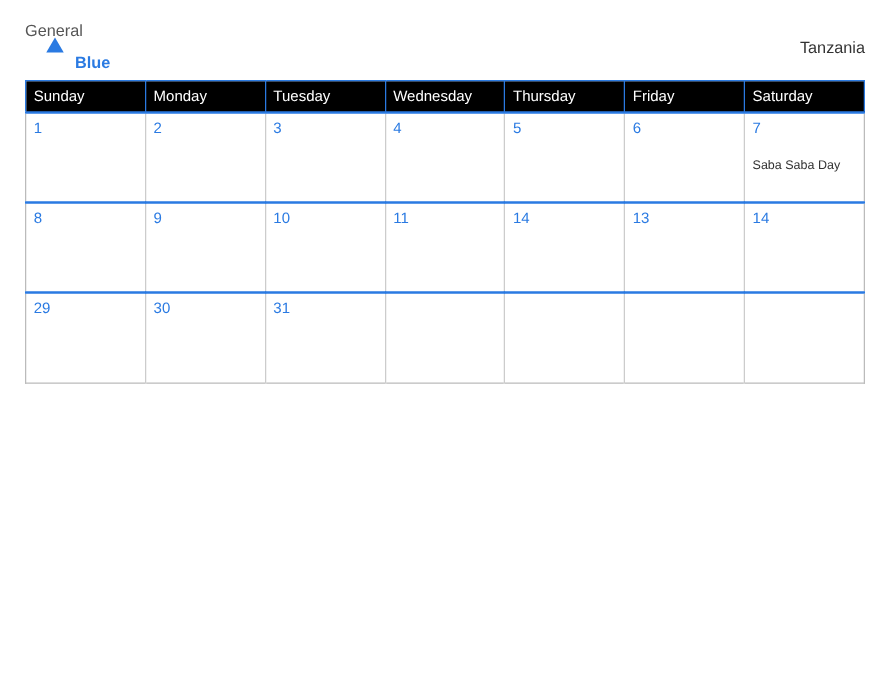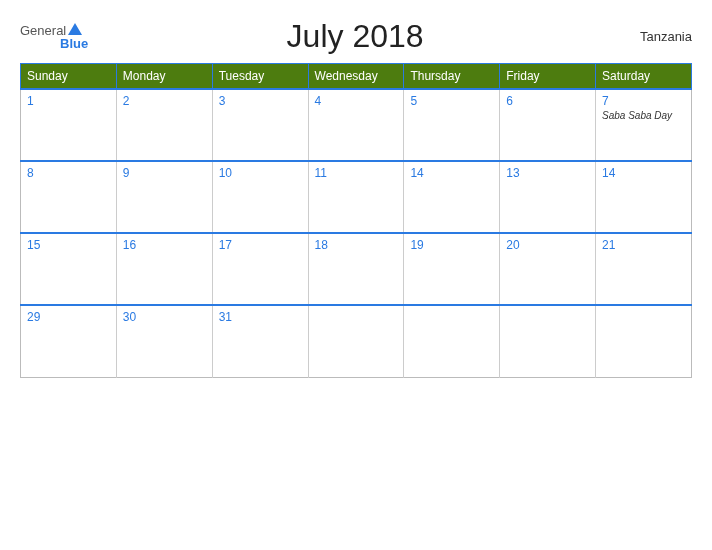--- a/index.html
+++ b/index.html
@@ -53,21 +53,21 @@
       color: #333;
       min-width: 70px;
       text-align: right;
     }
     .calendar-table {
       width: 100%;
       border-collapse: collapse;
       border: 1px solid #bbb;
     }
     .calendar-table thead tr th {
-      background: #4d7c0f;
+      background: #000000;
       color: #fff;
       font-size: 12px;
       font-weight: normal;
       padding: 5px 6px;
       border: 1px solid #2a7ae2;
       text-align: left;
     }
     .calendar-table tbody tr {
       border-top: 2px solid #2a7ae2;
     }
@@ -87,29 +87,28 @@
     }
     .day-num {
       font-size: 12px;
       color: #2a7ae2;
       display: block;
     }
     .holiday-name {
       font-size: 10px;
       color: #333;
       display: block;
-      margin-top: 2px;
-      font-style: italic;
+      margin-top: 18px;
     }
     .empty-cell {
       background: #fff;
     }
     .logo-row {
       display: flex;
-      flex-direction: row;
+      flex-direction: column;
       align-items: center;
     }
     .logo-text-general {
       font-size: 13px;
       color: #555;
     }
     .logo-text-blue {
       font-size: 13px;
       color: #2a7ae2;
       font-weight: bold;
@@ -121,21 +120,20 @@
 
 <div class="page">
   <div class="header">
     <div class="logo">
       <div class="logo-row">
         <span class="logo-text-general">General</span>
         <span class="logo-icon"></span>
       </div>
       <span class="logo-text-blue">Blue</span>
     </div>
-    <div class="title">July 2018</div>
     <div class="country">Tanzania</div>
   </div>
 
   <table class="calendar-table">
     <thead>
       <tr>
         <th>Sunday</th>
         <th>Monday</th>
         <th>Tuesday</th>
         <th>Wednesday</th>
@@ -187,43 +185,20 @@
           </td>
           <td>
             <span class="day-num">13</span>
           </td>
           <td>
             <span class="day-num">14</span>
           </td>
         </tr>
         <tr>
           <td>
-            <span class="day-num">15</span>
-          </td>
-          <td>
-            <span class="day-num">16</span>
-          </td>
-          <td>
-            <span class="day-num">17</span>
-          </td>
-          <td>
-            <span class="day-num">18</span>
-          </td>
-          <td>
-            <span class="day-num">19</span>
-          </td>
-          <td>
-            <span class="day-num">20</span>
-          </td>
-          <td>
-            <span class="day-num">21</span>
-          </td>
-        </tr>
-        <tr>
-          <td>
             <span class="day-num">29</span>
           </td>
           <td>
             <span class="day-num">30</span>
           </td>
           <td>
             <span class="day-num">31</span>
           </td>
           <td class="empty-cell"></td>
           <td class="empty-cell"></td>

